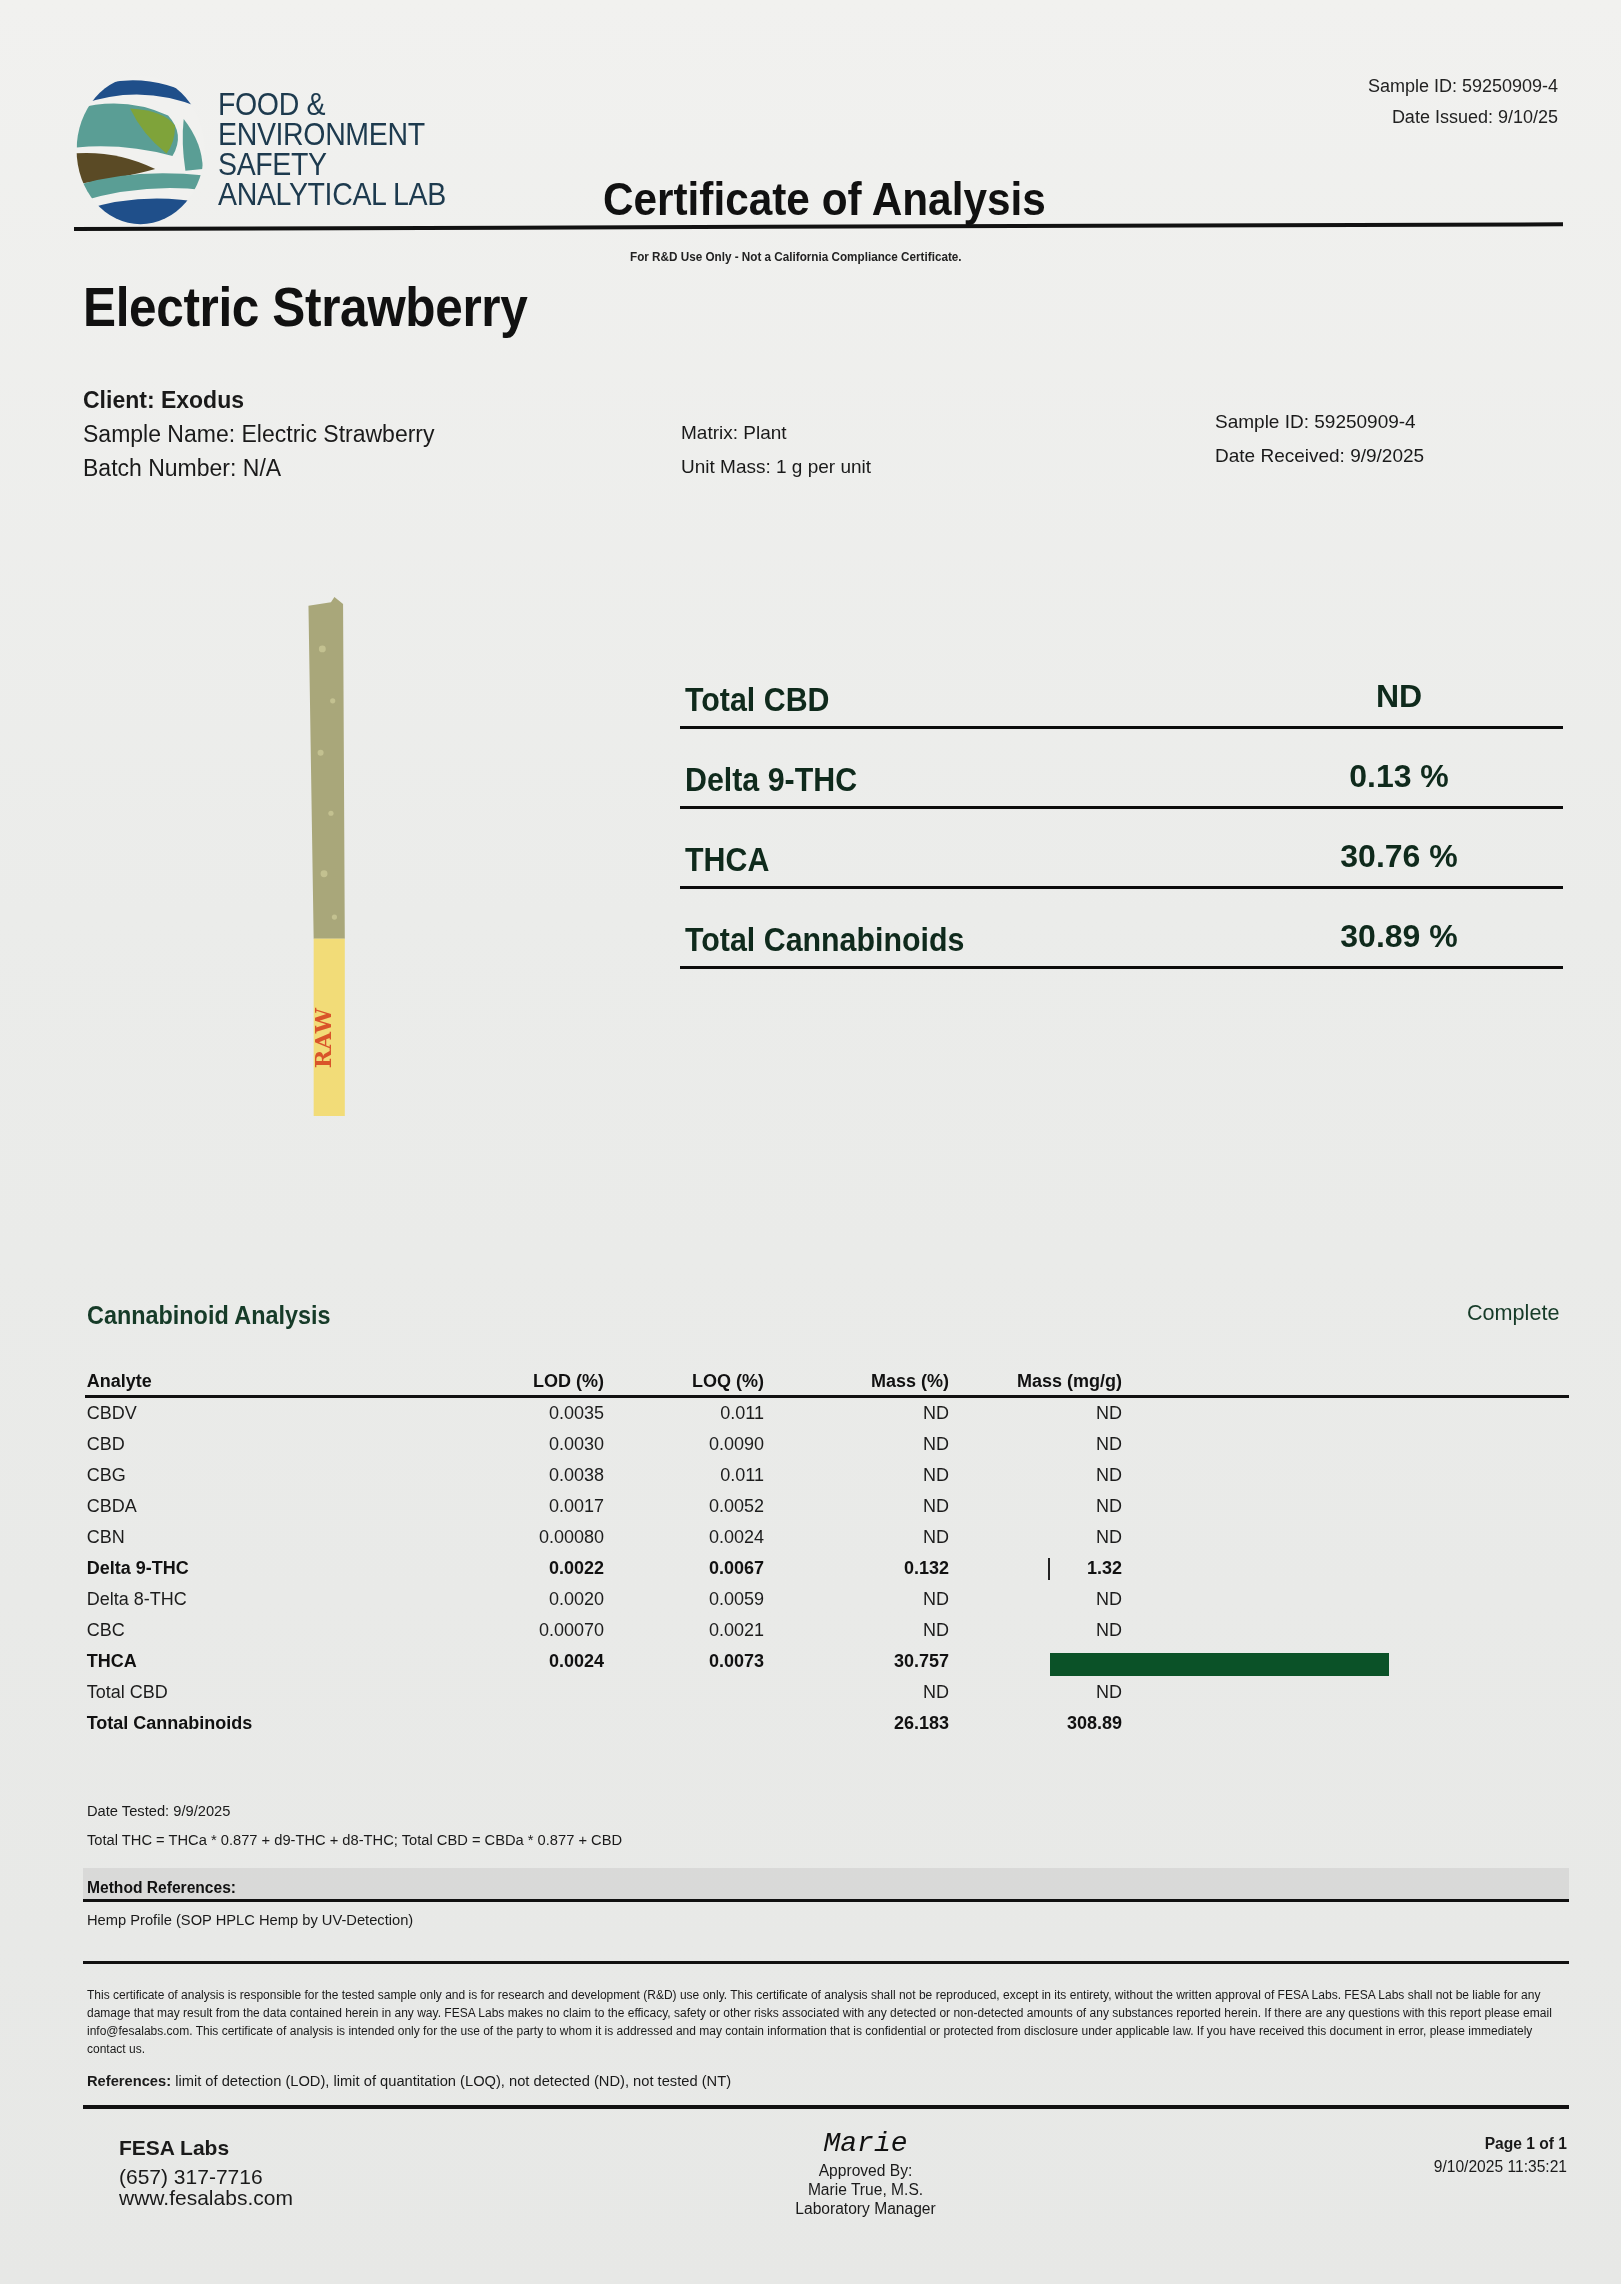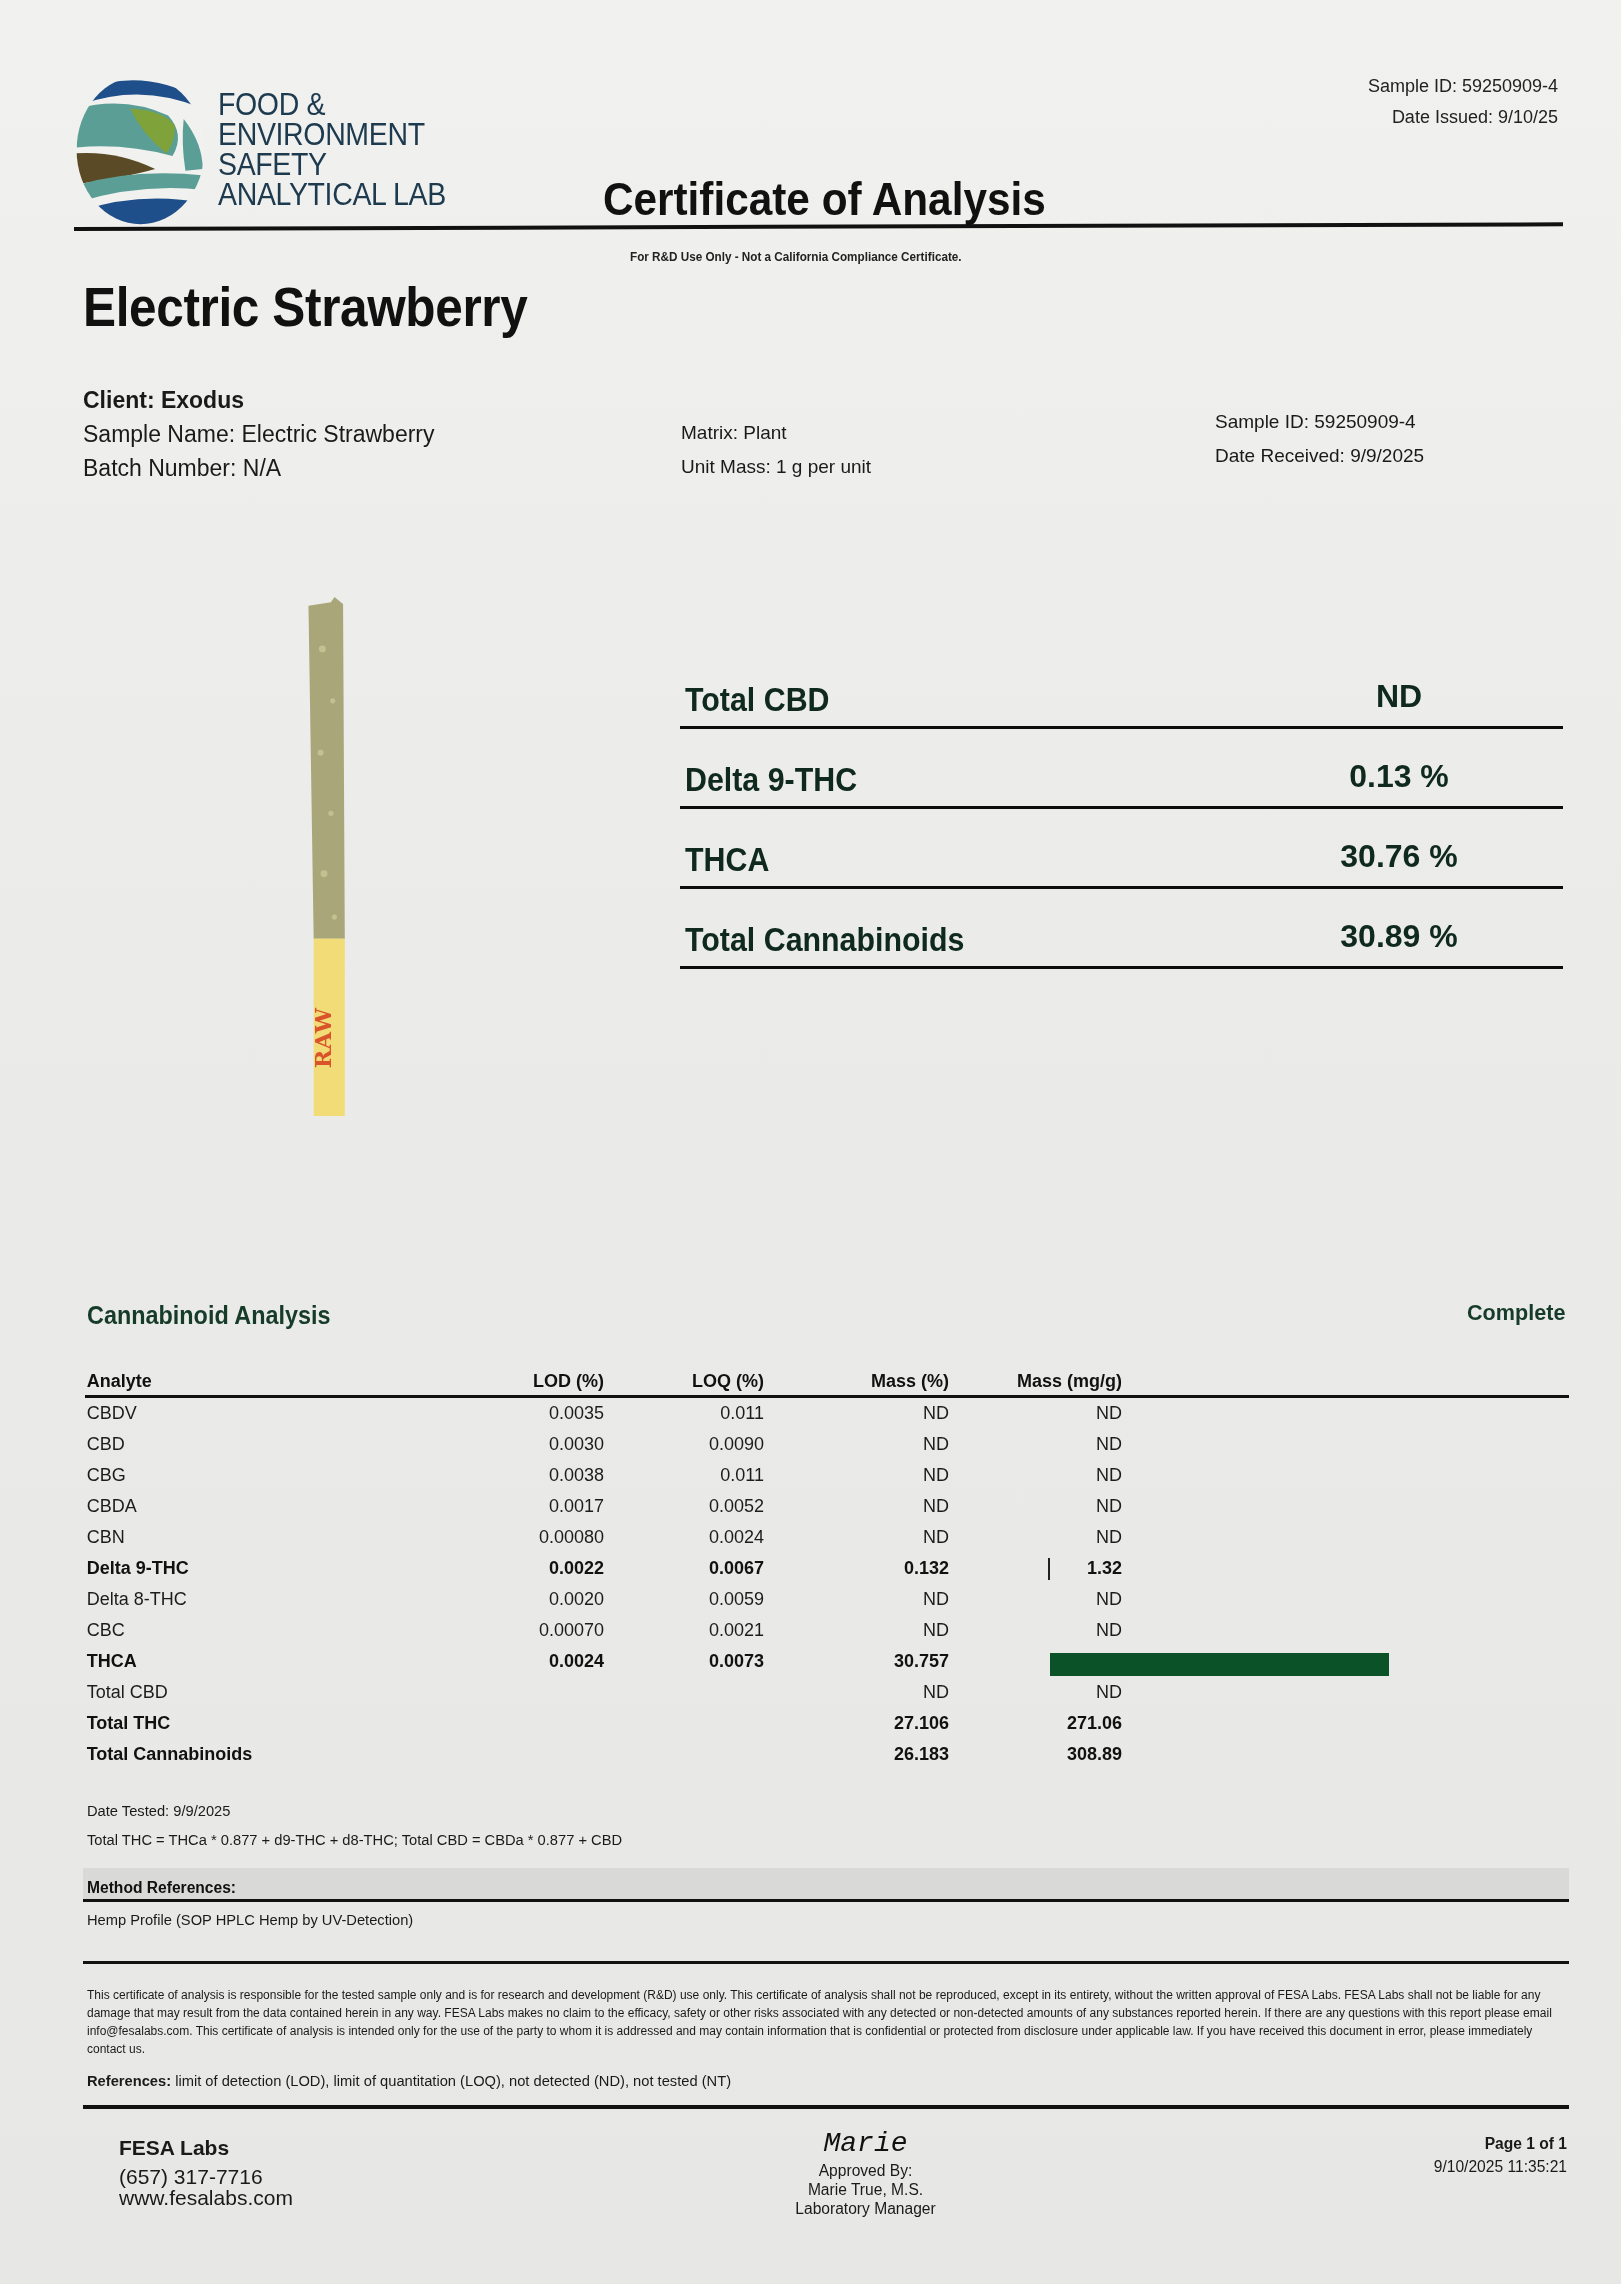--- a/index.html
+++ b/index.html
@@ -37,21 +37,21 @@
 
   
   .summary { left: 680px; top: 649px; width: 883px; }
   .sum-row { position: relative; height: 80px; }
   .sum-row .label { position: absolute; left: 5.2px; bottom: 10.4px; font-size: 33px; font-weight: bold; color: #0f2a1c; transform: scaleX(0.92); transform-origin: left bottom; }
   .sum-row .value { position: absolute; left: 615px; width: 208px; text-align: center; bottom: 14px; font-size: 32px; font-weight: bold; color: #0f2a1c; }
   .sum-row .rule { position: absolute; left: 0; right: 0; bottom: 0; height: 3.5px; background: #0c0c0c; }
 
   
   .sec-title { left: 87px; top: 1300px; font-size: 26px; font-weight: bold; color: #163b28; transform: scaleX(0.9); transform-origin: left top; }
-  .status { left: 1467px; top: 1300px; font-size: 21.6px; font-weight: bold; color: #163b28; }
+  .status { left: 1467px; top: 1300px; font-size: 21.6px; font-weight: normal; color: #163b28; }
 
   .tbl { left: 85px; top: 1366px; width: 1484px; }
   .tbl-head { position: relative; height: 29px; font-size: 18px; font-weight: bold; color: #111; }
   .tbl-head span { position: absolute; bottom: 3.5px; }
   .tbl-rule { position: relative; height: 2.6px; background: #111; }
   .row { position: relative; height: 31px; font-size: 18px; color: #1c1c1c; }
   .row span { position: absolute; top: 5.2px; }
   .row.bold { font-weight: bold; color: #111; }
   .c-analyte { left: 1.7px; }
   .c-lod { right: 965px; text-align: right; }
@@ -250,25 +250,20 @@
       <span class="c-mass">30.757</span>
       <span class="c-mg">307.57</span>
       <div class="bar" style="width:339px"></div>
     </div>
     <div class="row">
       <span class="c-analyte">Total CBD</span>
       <span class="c-mass">ND</span>
       <span class="c-mg">ND</span>
     </div>
     <div class="row bold">
-      <span class="c-analyte">Total THC</span>
-      <span class="c-mass">27.106</span>
-      <span class="c-mg">271.06</span>
-    </div>
-    <div class="row bold">
       <span class="c-analyte">Total Cannabinoids</span>
       <span class="c-mass">26.183</span>
       <span class="c-mg">308.89</span>
     </div>
   </div>
 
   <div class="abs date-tested">Date Tested: 9/9/2025</div>
   <div class="abs formula">Total THC = THCa * 0.877 + d9-THC + d8-THC; Total CBD = CBDa * 0.877 + CBD</div>
 
   <div class="abs method-band"></div>

